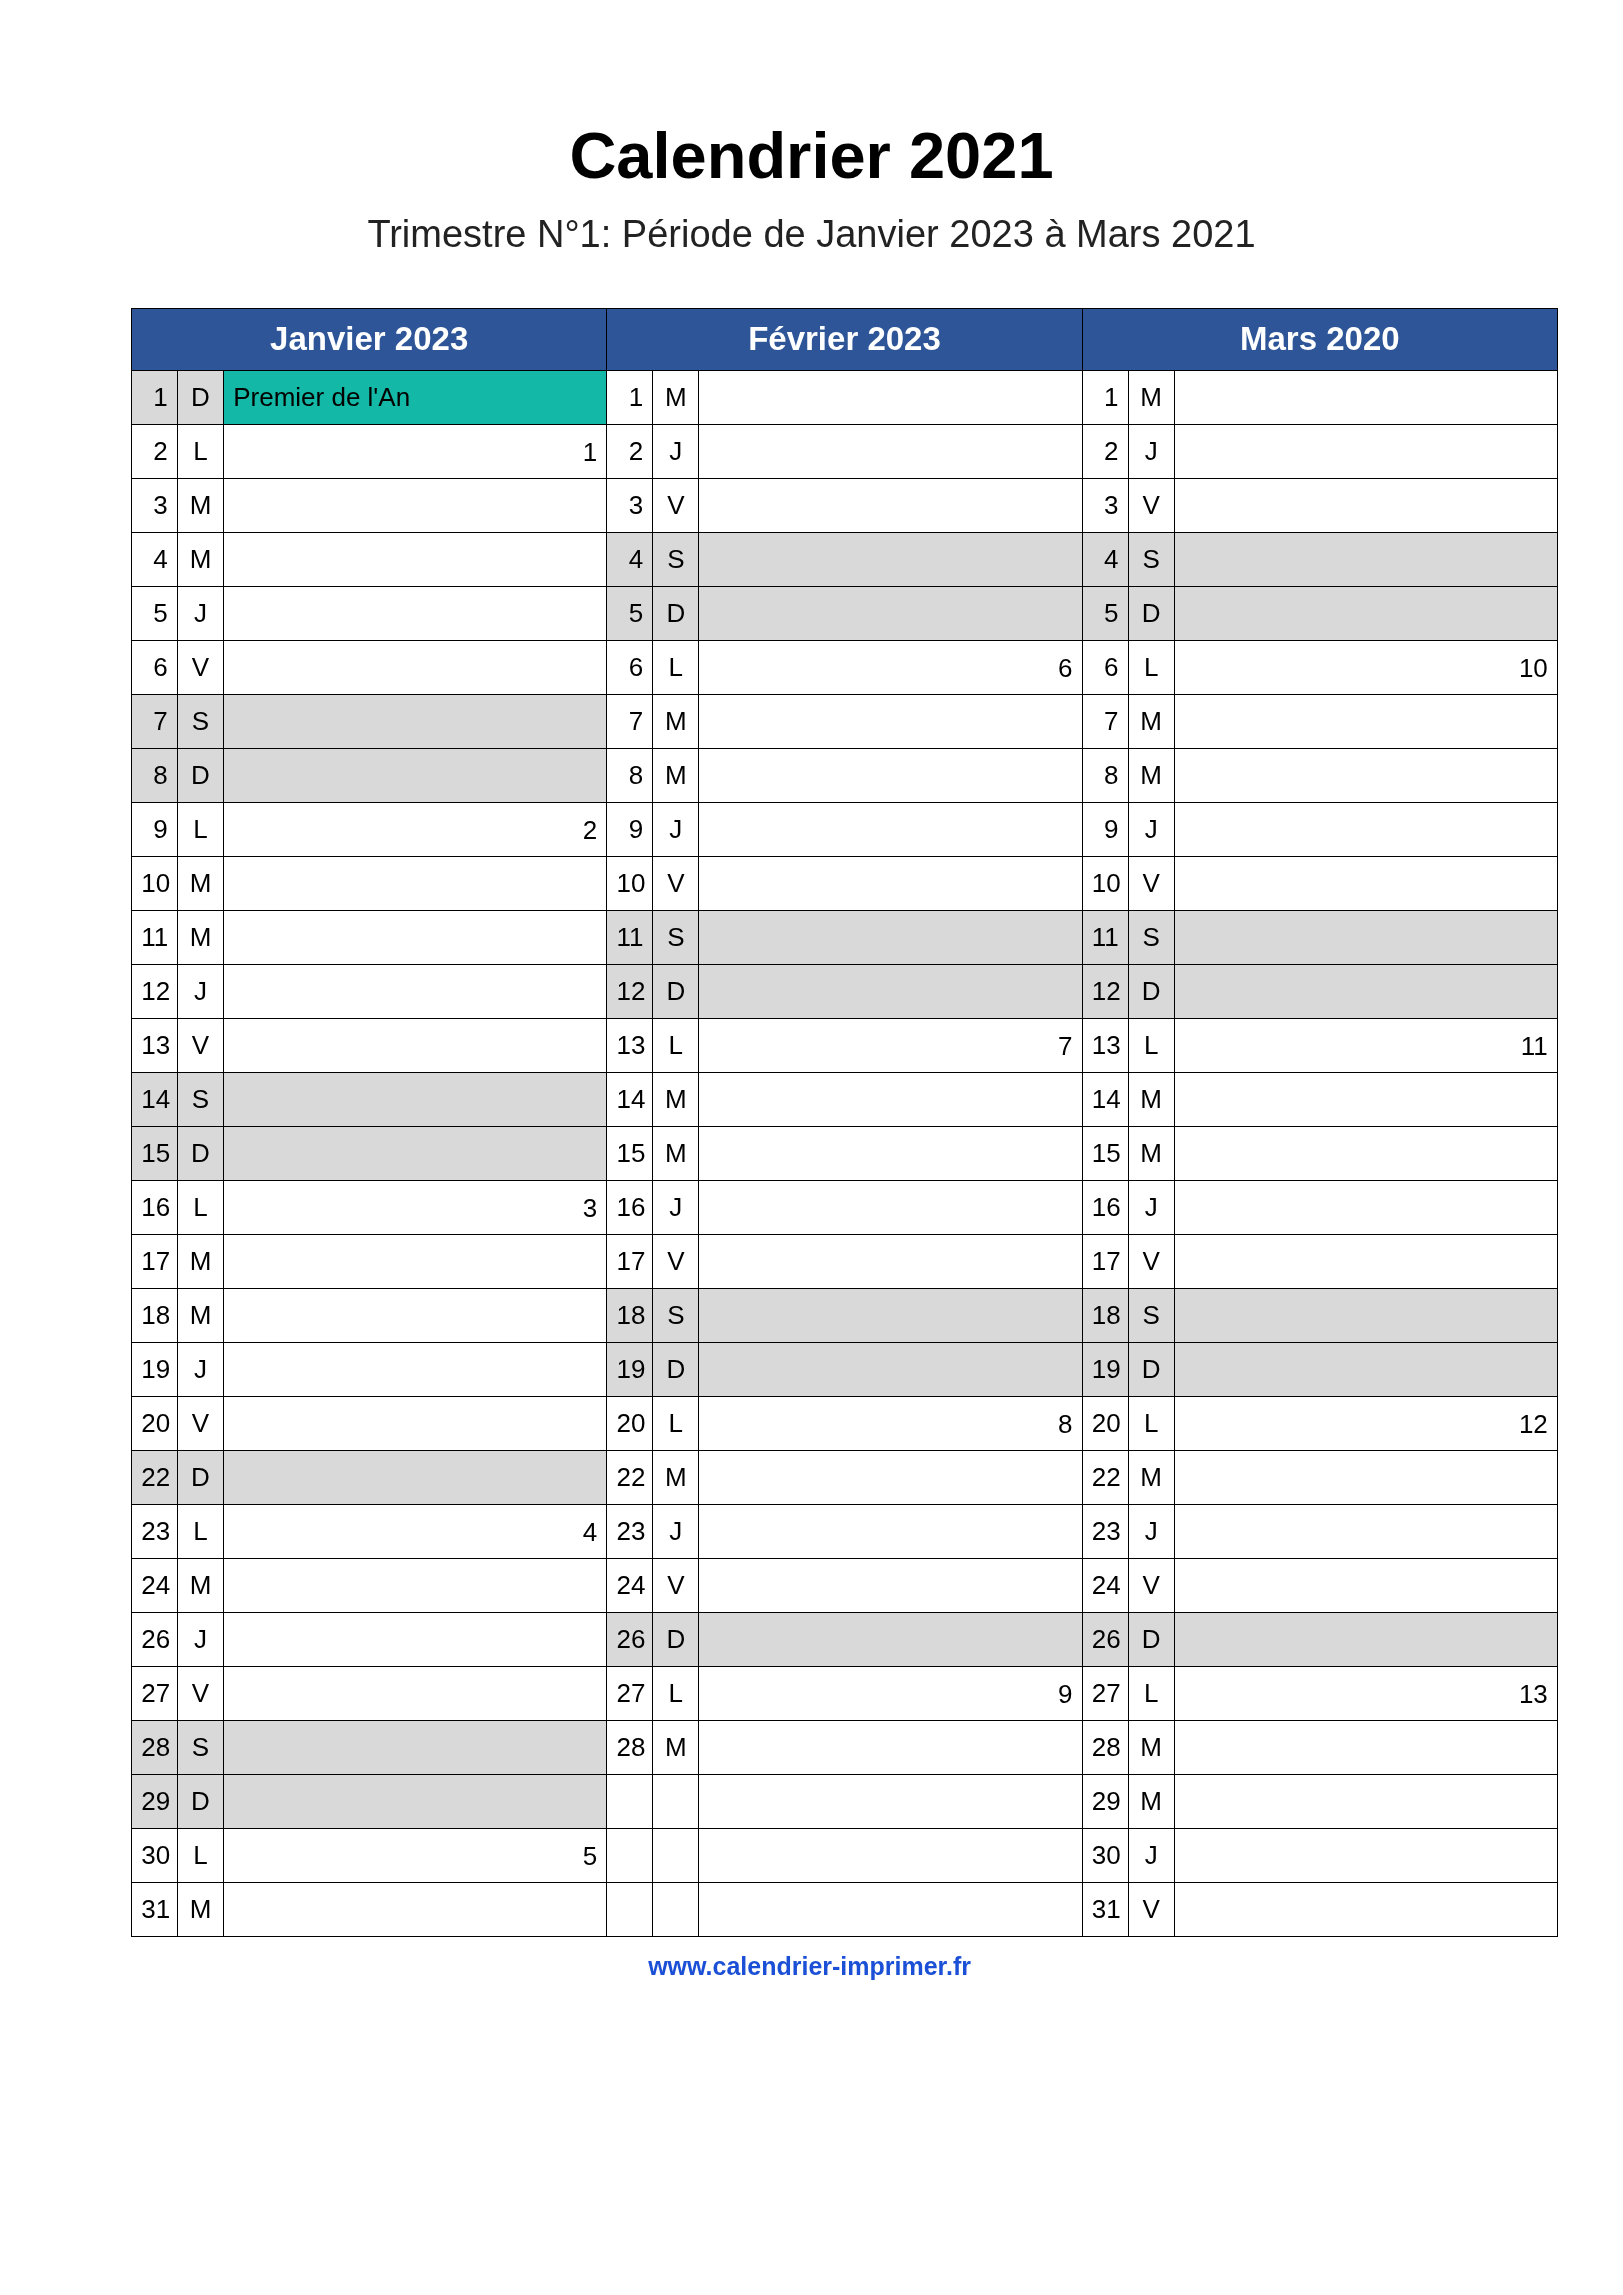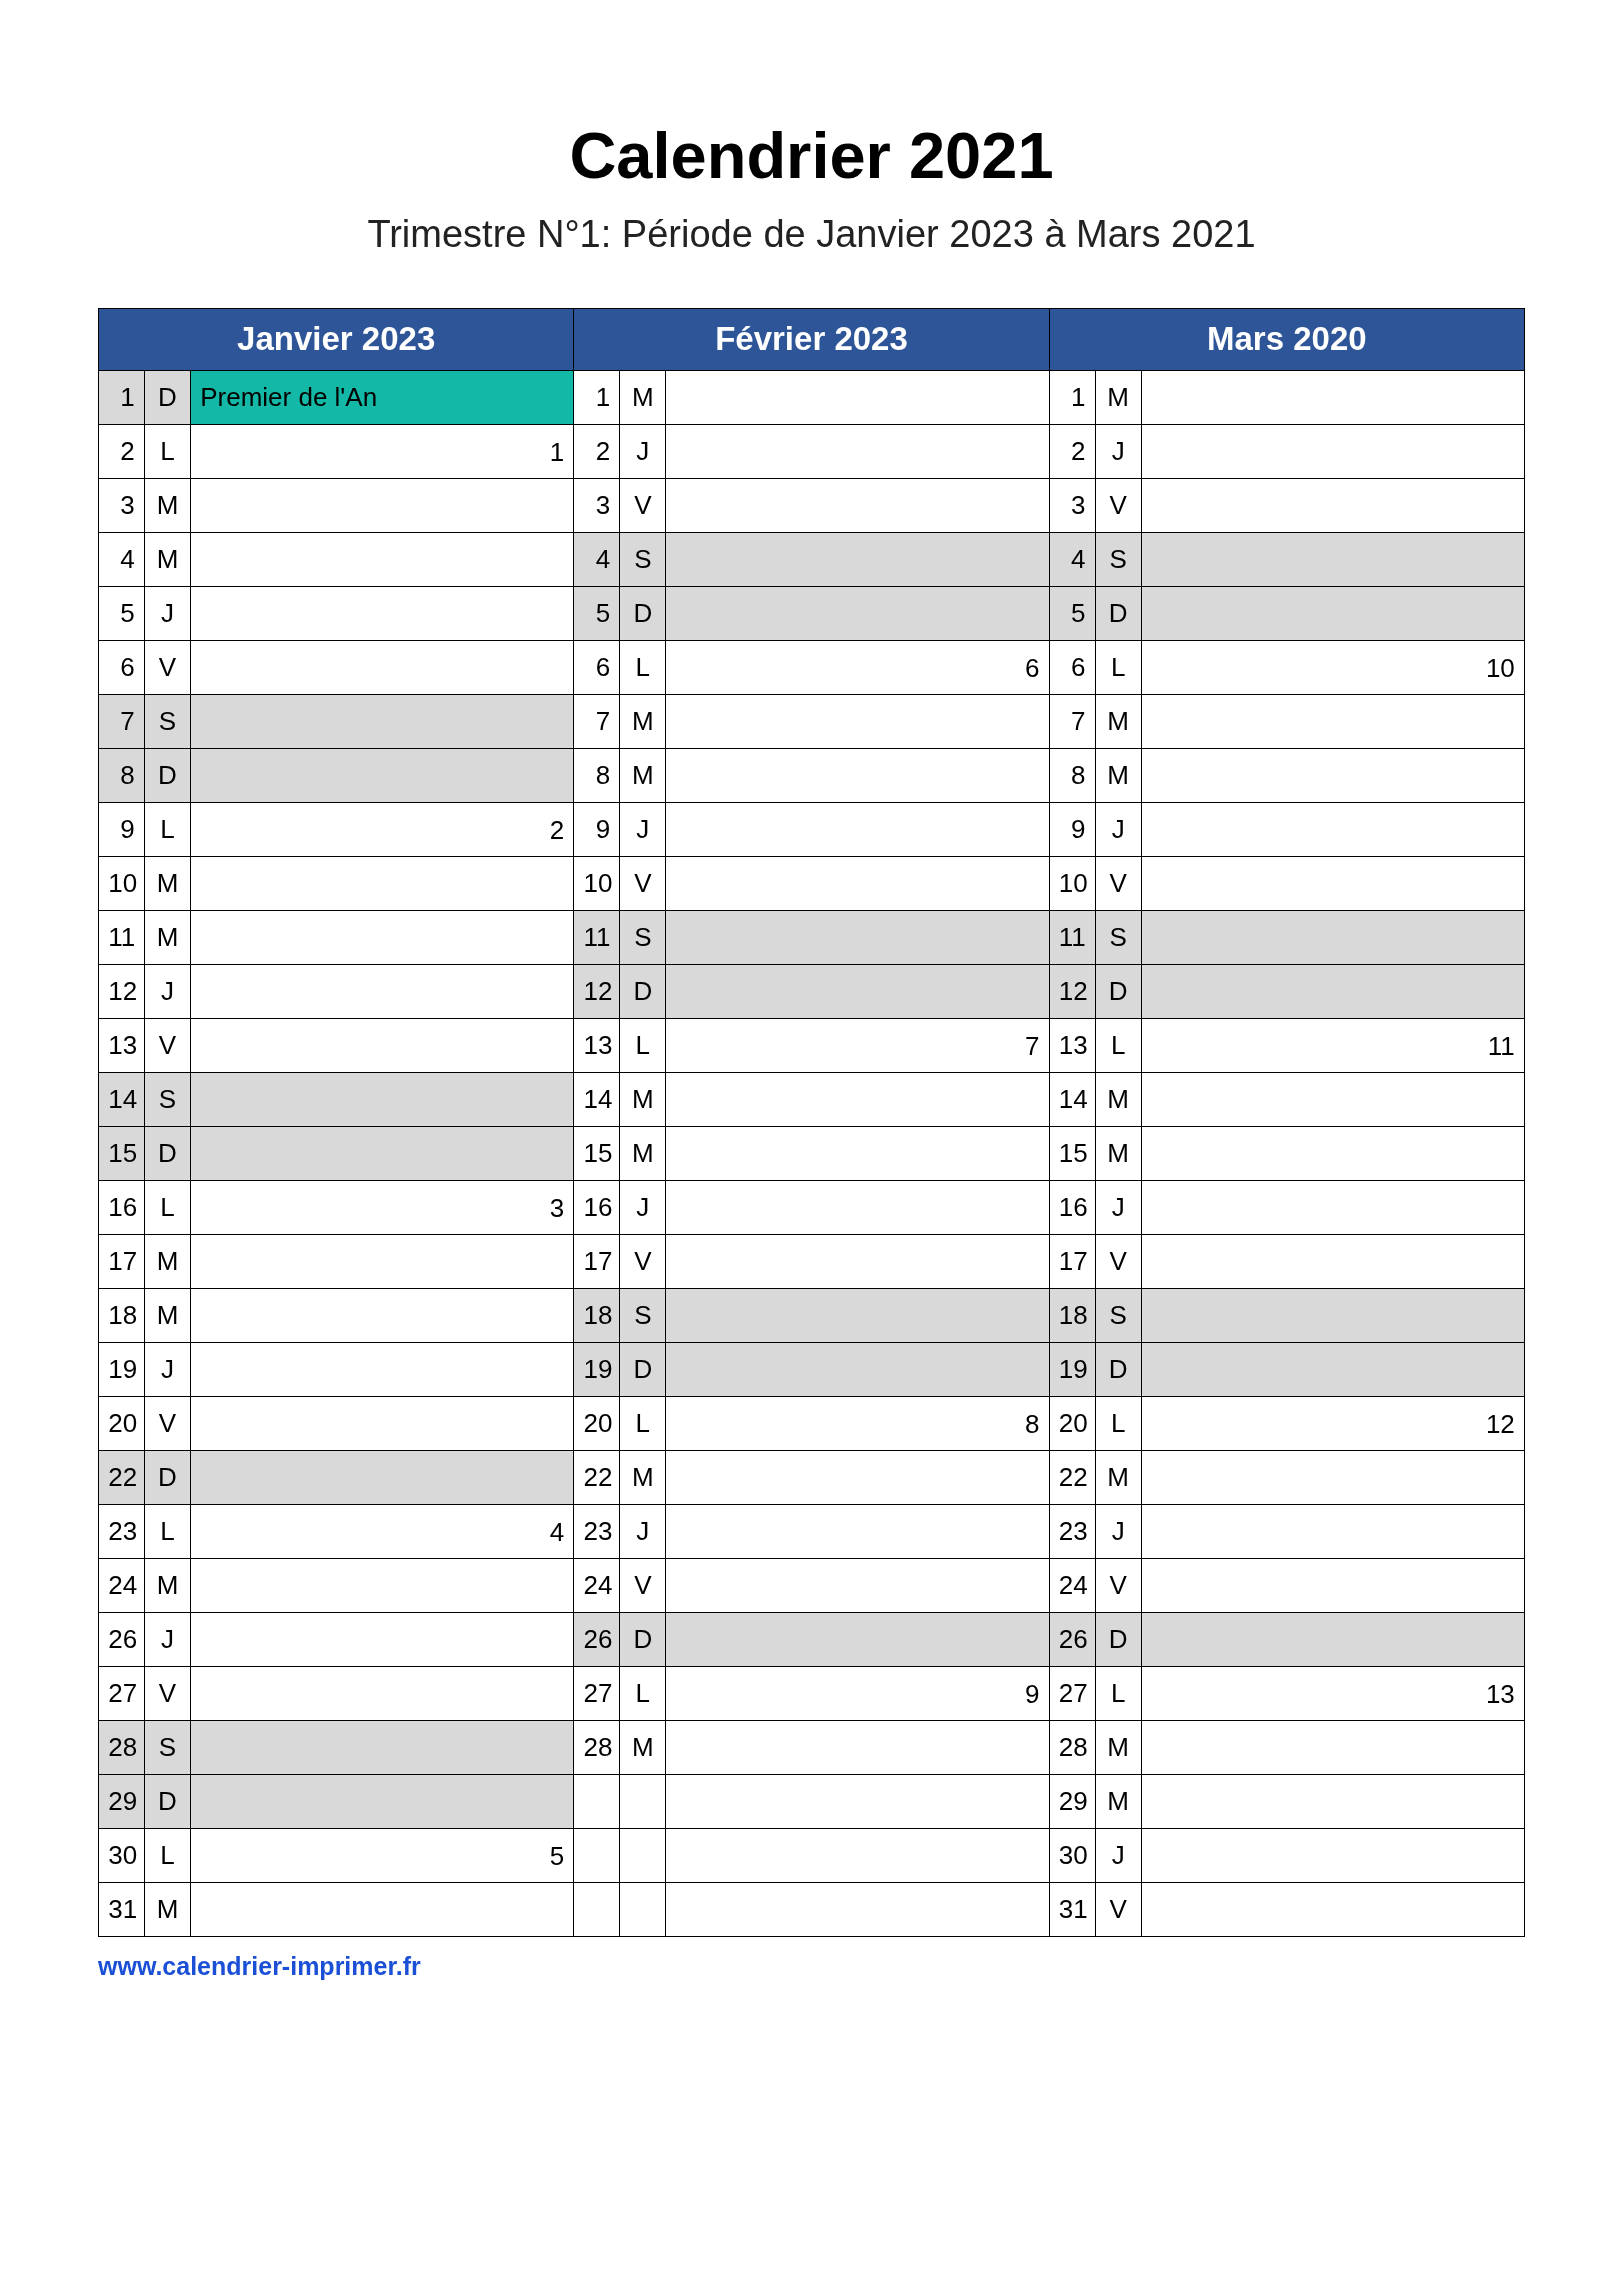--- a/index.html
+++ b/index.html
@@ -26,20 +26,21 @@
     text-align: center;
     font-size: 38px;
     font-weight: normal;
     margin: 0 0 52px 0;
     color: #222;
   }
   .calendar {
     width: 100%;
     border-collapse: collapse;
     table-layout: fixed;
+    margin-left: 33px;
   }
   .calendar col.c-num  { width: 46px; }
   .calendar col.c-dow  { width: 46px; }
   .calendar col.c-note { width: auto; }
   .calendar th {
     background: #2d5597;
     color: #ffffff;
     font-size: 33px;
     font-weight: bold;
     padding: 11.8px 0;
@@ -58,21 +59,21 @@
   .calendar td.note { text-align: left; position: relative; }
   .calendar td.note .wk {
     position: absolute;
     right: 9.2px;
     top: 50%;
     transform: translateY(-50%);
     font-size: 26px;
   }
   .calendar td.empty { }
   .footer {
-    text-align: left;
+    text-align: center;
     font-size: 25px;
     font-weight: bold;
     color: #1a4fd6;
     margin-top: 14.4px;
     padding-right: 3.9px;
   }
 </style>
 </head>
 <body>
 

